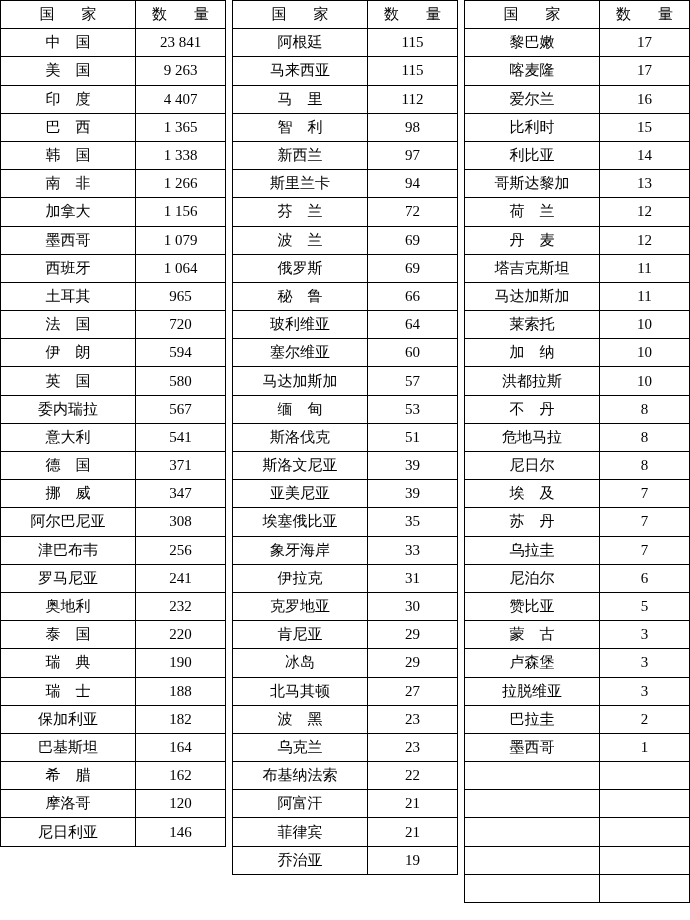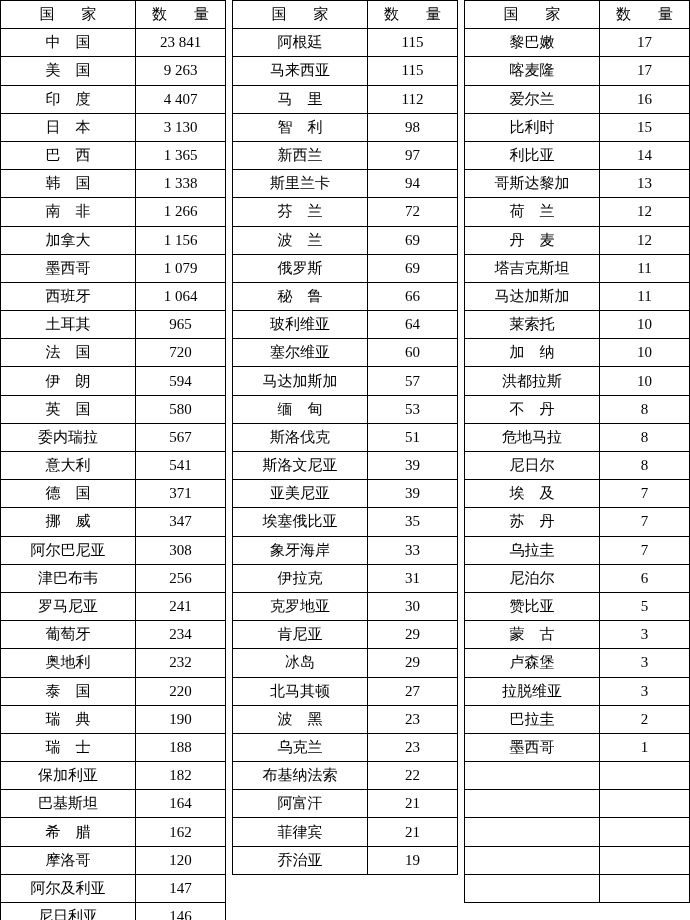--- a/index.html
+++ b/index.html
@@ -89,24 +89,20 @@
                 </tr>
                 <tr>
                   <td class="country">美　国</td>
                   <td class="count">9 263</td>
                 </tr>
                 <tr>
                   <td class="country">印　度</td>
                   <td class="count">4 407</td>
                 </tr>
                 <tr>
-                  <td class="country">日　本</td>
-                  <td class="count">3 130</td>
-                </tr>
-                <tr>
                   <td class="country">巴　西</td>
                   <td class="count">1 365</td>
                 </tr>
                 <tr>
                   <td class="country">韩　国</td>
                   <td class="count">1 338</td>
                 </tr>
                 <tr>
                   <td class="country">南　非</td>
                   <td class="count">1 266</td>
@@ -161,24 +157,20 @@
                 </tr>
                 <tr>
                   <td class="country">津巴布韦</td>
                   <td class="count">256</td>
                 </tr>
                 <tr>
                   <td class="country">罗马尼亚</td>
                   <td class="count">241</td>
                 </tr>
                 <tr>
-                  <td class="country">葡萄牙</td>
-                  <td class="count">234</td>
-                </tr>
-                <tr>
                   <td class="country">奥地利</td>
                   <td class="count">232</td>
                 </tr>
                 <tr>
                   <td class="country">泰　国</td>
                   <td class="count">220</td>
                 </tr>
                 <tr>
                   <td class="country">瑞　典</td>
                   <td class="count">190</td>
@@ -195,24 +187,20 @@
                   <td class="country">巴基斯坦</td>
                   <td class="count">164</td>
                 </tr>
                 <tr>
                   <td class="country">希　腊</td>
                   <td class="count">162</td>
                 </tr>
                 <tr>
                   <td class="country">摩洛哥</td>
                   <td class="count">120</td>
-                </tr>
-                <tr>
-                  <td class="country">阿尔及利亚</td>
-                  <td class="count">147</td>
                 </tr>
                 <tr>
                   <td class="country">尼日利亚</td>
                   <td class="count">146</td>
                 </tr>
               </tbody>
           </table>
         </td>
         <td class="colpad"></td>
         <td>

